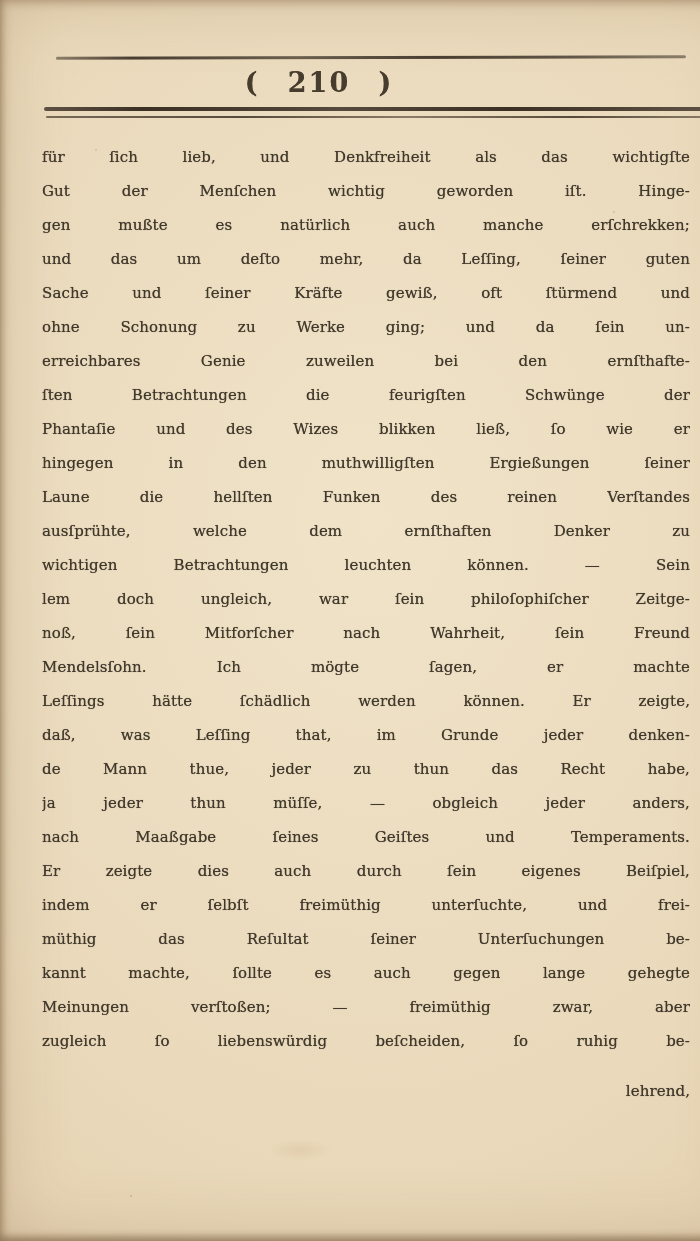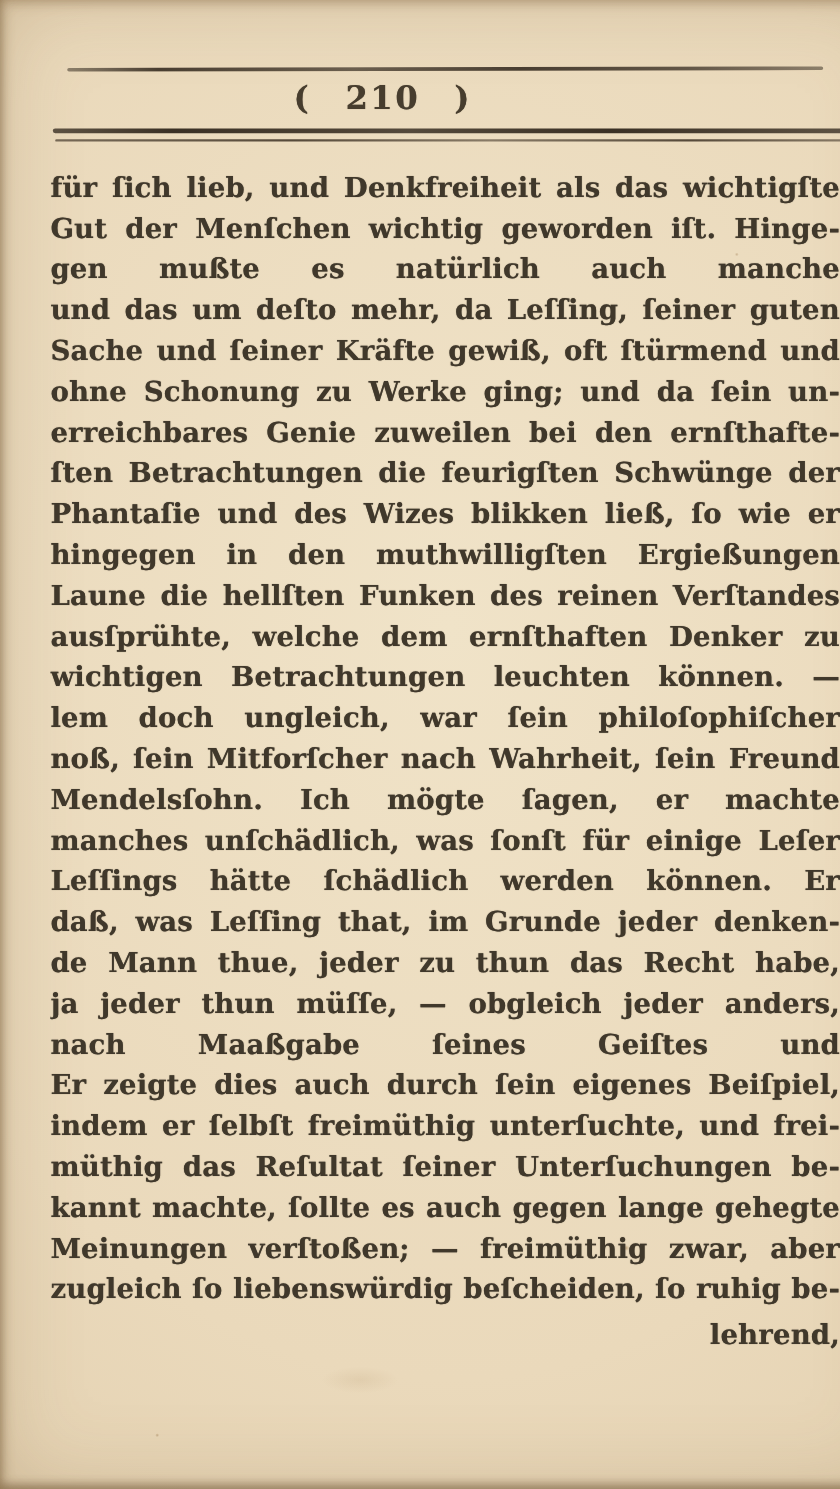--- a/index.html
+++ b/index.html
@@ -63,38 +63,38 @@
     font-size: 27px;
     line-height: 32px;
     font-weight: bold;
     color: #473d2e;
     word-spacing: 17px;
     letter-spacing: 2px;
     text-shadow: 0 0 0.6px rgba(71,61,46,.7);
   }
   .text {
     position: absolute;
-    left: 42px; right: 48px; top: 140px;
+    left: 42px; right: 58px; top: 140px;
     color: #40382b;
-    font-size: 23px;
-    font-weight: bold;
+    font-size: 15px;
+    font-weight: normal;
     line-height: 34px;
     letter-spacing: 0.1px;
     text-shadow: 0 0 0.7px rgba(62,53,40,.75);
   }
   .line {
     height: 34px;
     overflow: hidden;
     text-align: justify;
     text-align-last: justify;
     text-justify: inter-word;
   }
   .catchword {
     height: 34px;
-    margin-top: 4px;
+    margin-top: 16px;
     text-align: right;
     text-align-last: right;
   }
 </style>
 </head>
 <body>
 
 <div class="page">
   <div class="rule rule-top"></div>
   <div class="pagenum">( 210 )</div>
@@ -111,21 +111,20 @@
     <div class="line">erreichbares Genie zuweilen bei den ernſthafte-</div>
     <div class="line">ſten Betrachtungen die feurigſten Schwünge der</div>
     <div class="line">Phantaſie und des Wizes blikken ließ, ſo wie er</div>
     <div class="line">hingegen in den muthwilligſten Ergießungen ſeiner</div>
     <div class="line">Laune die hellſten Funken des reinen Verſtandes</div>
     <div class="line">ausſprühte, welche dem ernſthaften Denker zu</div>
     <div class="line">wichtigen Betrachtungen leuchten können. — Sein</div>
     <div class="line">lem doch ungleich, war ſein philoſophiſcher Zeitge-</div>
     <div class="line">noß, ſein Mitforſcher nach Wahrheit, ſein Freund</div>
     <div class="line">Mendelsſohn. Ich mögte ſagen, er machte</div>
-    <div class="line">manches unſchädlich, was ſonſt für einige Leſer</div>
     <div class="line">Leſſings hätte ſchädlich werden können. Er zeigte,</div>
     <div class="line">daß, was Leſſing that, im Grunde jeder denken-</div>
     <div class="line">de Mann thue, jeder zu thun das Recht habe,</div>
     <div class="line">ja jeder thun müſſe, — obgleich jeder anders,</div>
     <div class="line">nach Maaßgabe ſeines Geiſtes und Temperaments.</div>
     <div class="line">Er zeigte dies auch durch ſein eigenes Beiſpiel,</div>
     <div class="line">indem er ſelbſt freimüthig unterſuchte, und frei-</div>
     <div class="line">müthig das Reſultat ſeiner Unterſuchungen be-</div>
     <div class="line">kannt machte, ſollte es auch gegen lange gehegte</div>
     <div class="line">Meinungen verſtoßen; — freimüthig zwar, aber</div>

